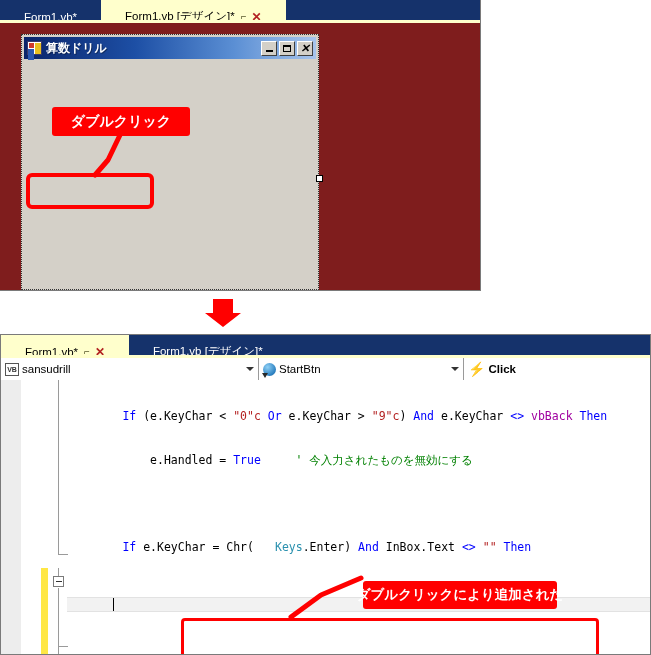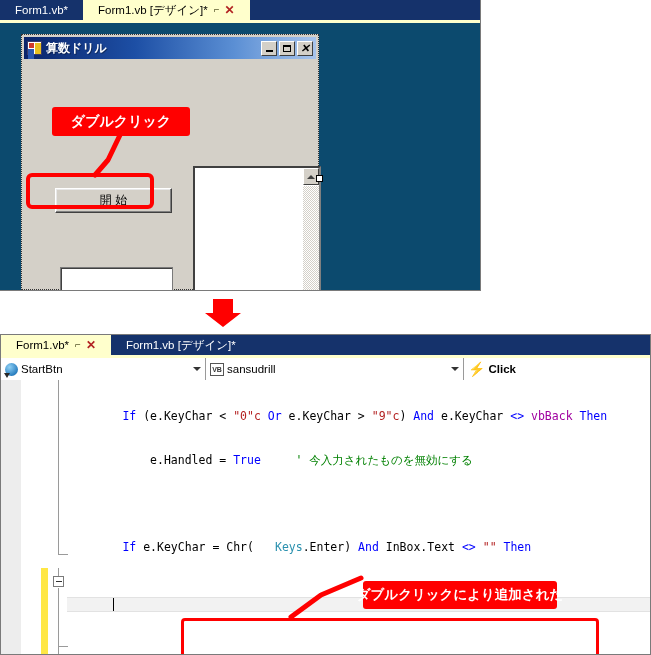--- a/index.html
+++ b/index.html
@@ -20,22 +20,22 @@
     border-bottom:1px solid #7a7a7a;
     overflow:hidden;
   }
   
   .tabstrip{
     position:absolute; left:0; top:0; width:481px; height:20px;
     background:#15326b;
     display:flex; align-items:stretch;
   }
   .tab{
-    height:20px; display:flex; align-items:center;
-    padding:0 15px; font-size:11.5px; color:#000;
+    height:33px; display:flex; align-items:center;
+    padding:0 24px; font-size:11.5px; color:#000;
     white-space:nowrap;
   }
   .tab.inactive{
     background:#15326b; color:#ffffff;
   }
   .tab.active{
     background:#ffffcc; color:#000000;
   }
   .tab .tabicons{ display:flex; align-items:center; margin-left:6px; gap:5px; }
   .pin-ico{ font-size:10px; color:#5a5a2e; line-height:1; }
@@ -44,21 +44,21 @@
 
   
   .tabstrip-underline{
     position:absolute; left:0; top:20px; width:481px; height:3px;
     background:#ffffcc;
   }
 
   
   .designer-client{
     position:absolute; left:0; top:23px; width:570px; height:268px;
-    background:#0c4a6e;
+    background:#7f1d1d;
   }
 
   
   .form-outer{
     position:absolute; left:21px; top:11px; width:298px; height:256px;
     border:1px dotted #333;
     background:#d4d0c8;
   }
   .form-titlebar{
     position:absolute; left:2px; top:2px; right:2px; height:22px;
@@ -301,38 +301,20 @@
             </span>
           <span class="win-btn">
               <i class="g-max"></i>
             </span>
           <span class="win-btn">
               <i class="g-close">✕</i>
             </span>
         </span>
       </div>
 
-      <div class="form-body">
-
-        <div class="start-btn">
-          <span>開 始</span>
-        </div>
-
-        <div class="answer-box"></div>
-
-        <div class="out-box">
-          <div class="out-scroll">
-            <div class="out-scroll-up">
-                <i class="tri-up"></i>
-              </div>
-            <div class="out-scroll-track"></div>
-          </div>
-        </div>
-
-      </div>
     </div>
 
     <div class="sel-handle" style="left:316px; top:152px;"></div>
 
     <svg class="overlay" width="481" height="268">
       <polyline points="120,112 108,137 95,152" fill="none" stroke="#ff0000" stroke-width="5" stroke-linecap="round" stroke-linejoin="round"></polyline>
     </svg>
 
     <div class="hilite-rect" id="hilite-startbtn"></div>
 
@@ -358,28 +340,28 @@
       </span>
     </div>
     <div class="tab inactive">
       <span>Form1.vb [デザイン]*</span>
     </div>
     <div class="tabstrip-fill"></div>
   </div>
   <div class="code-tabstrip-underline"></div>
 
   <div class="dropbar">
+    <div class="dd" id="dd-class">
+      <span class="vb-ico">VB</span>
+      <span class="dd-label">sansudrill</span>
+      <span class="dd-arrow"></span>
+    </div>
     <div class="dd" id="dd-member">
       <span class="method-ico"></span>
       <span class="dd-label">StartBtn</span>
-      <span class="dd-arrow"></span>
-    </div>
-    <div class="dd" id="dd-class">
-      <span class="vb-ico">VB</span>
-      <span class="dd-label">sansudrill</span>
       <span class="dd-arrow"></span>
     </div>
     <div class="dd" id="dd-event">
       <span class="bolt-ico">⚡</span>
       <span class="dd-label" style="font-weight:bold;">Click</span>
     </div>
   </div>
 
   <div class="code-surface">
 

